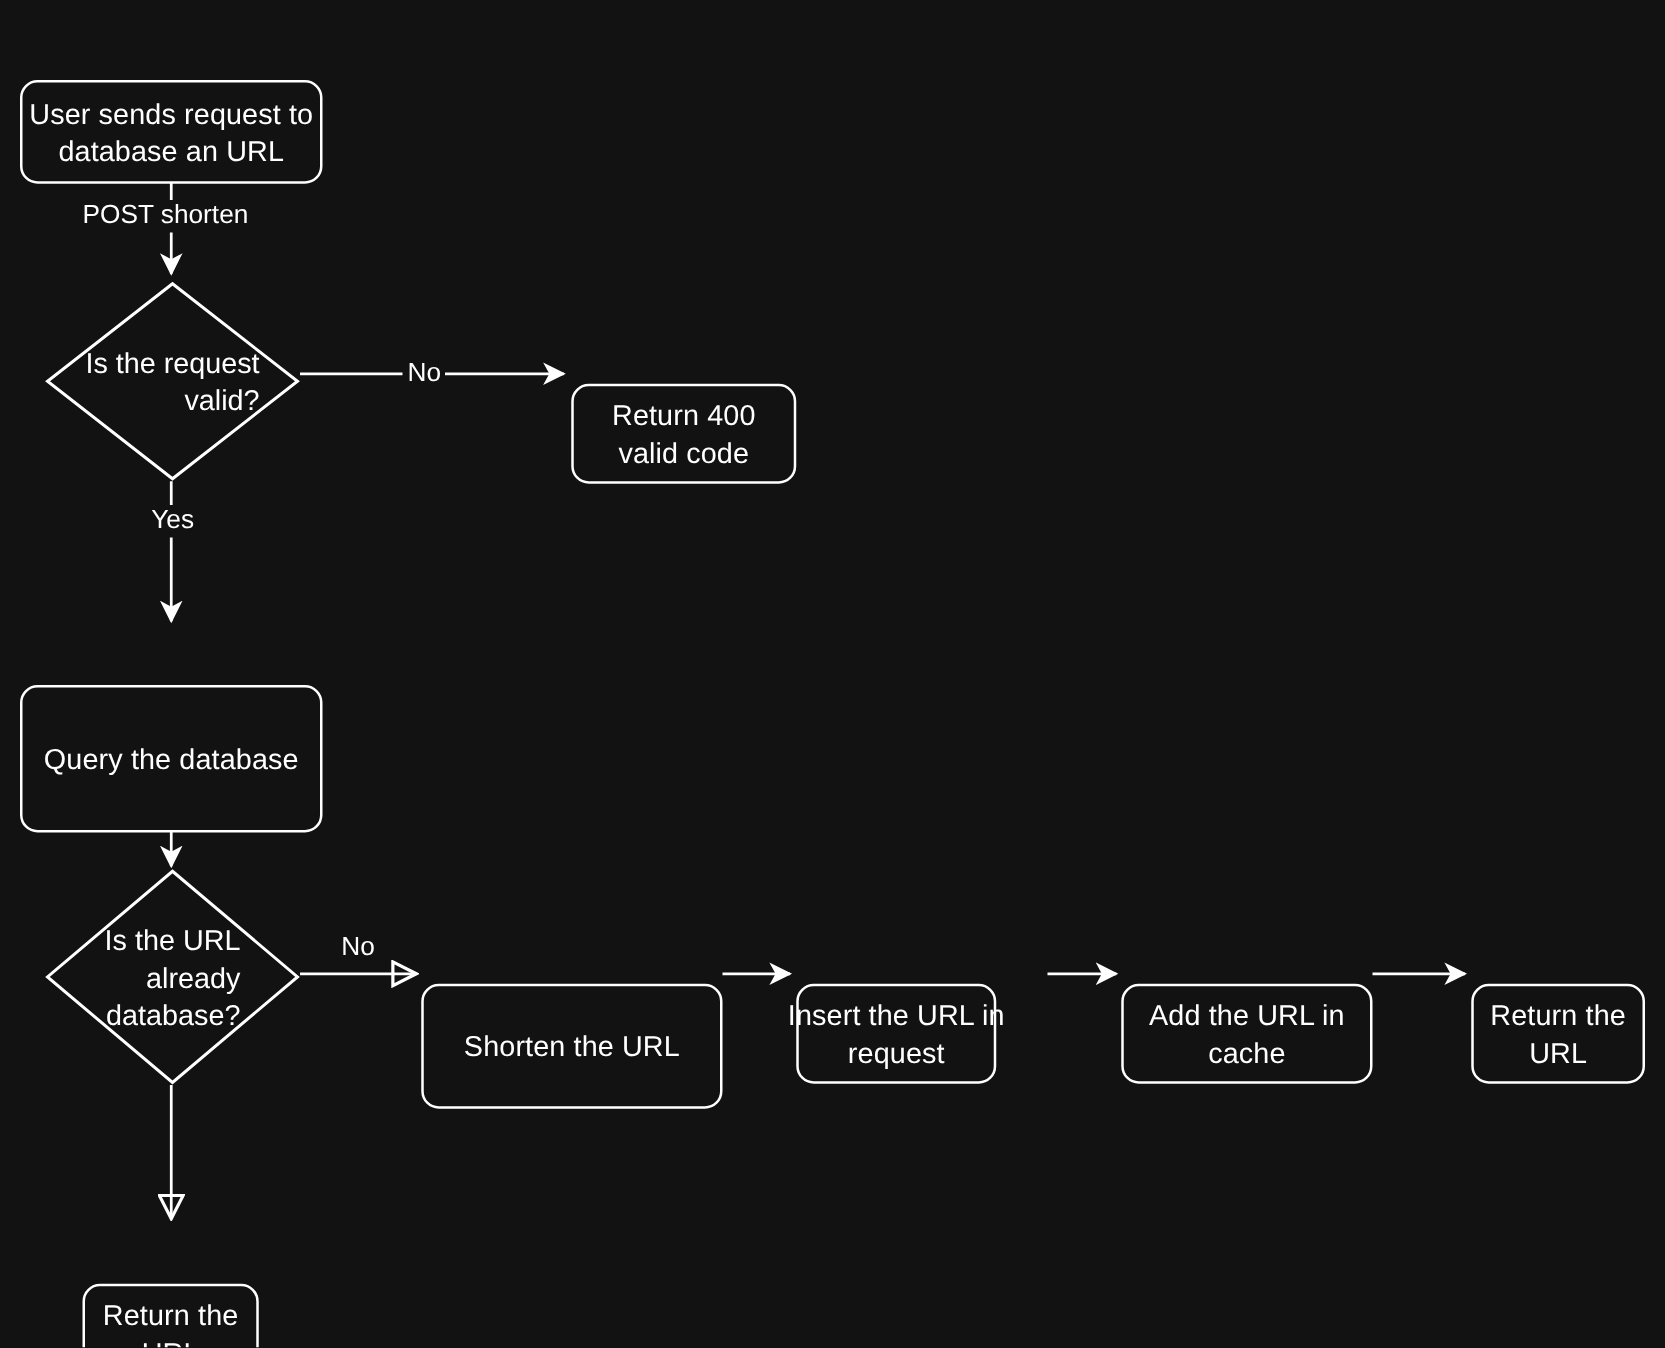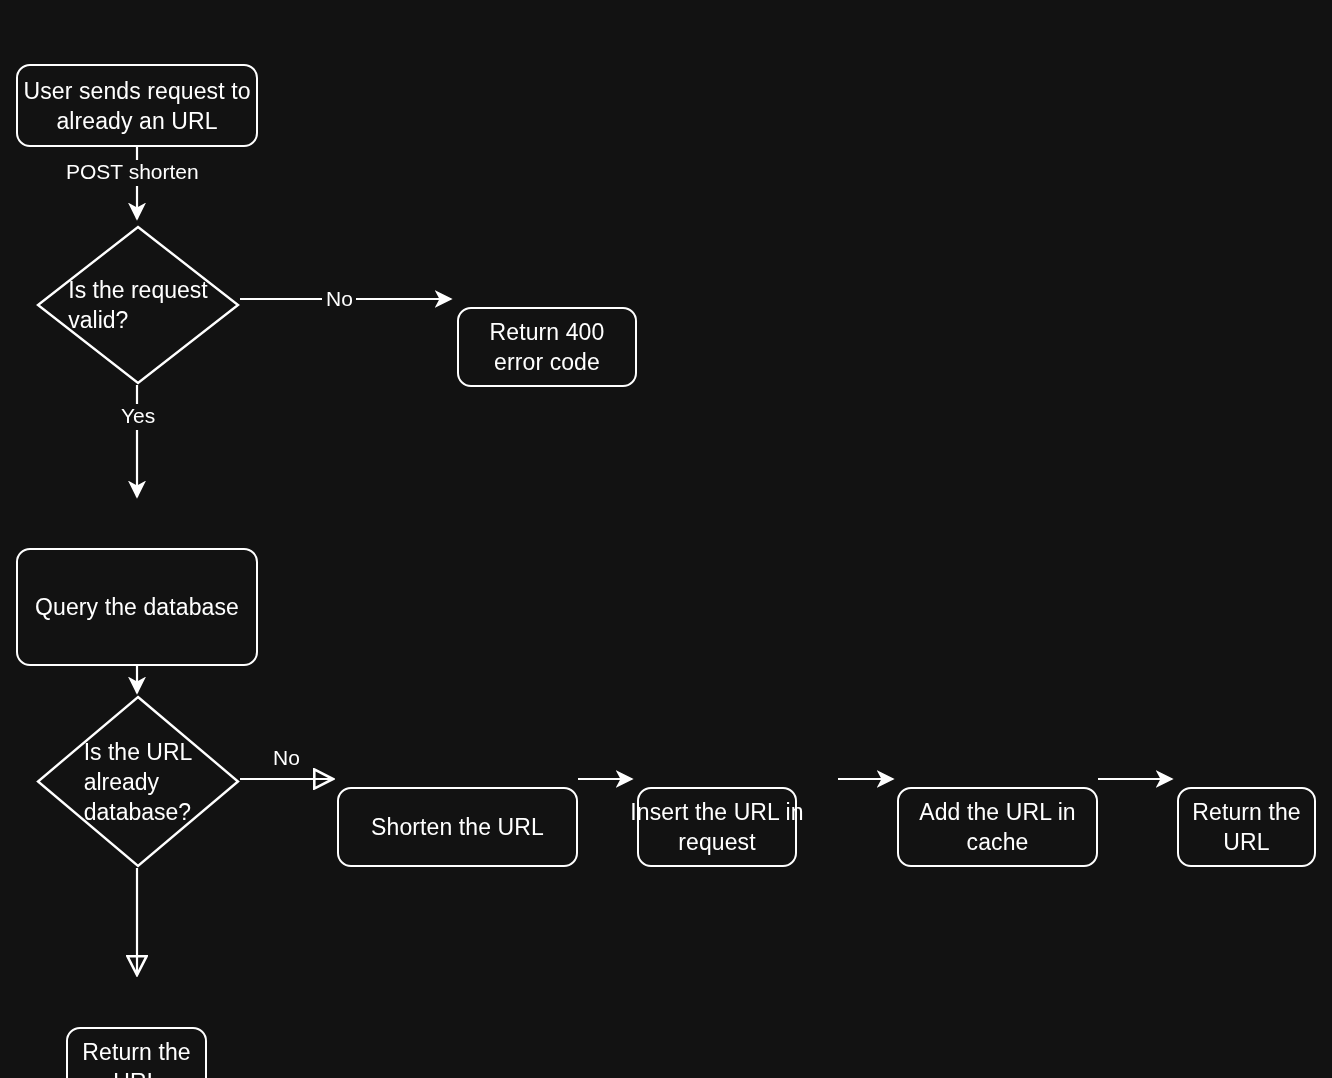--- a/index.html
+++ b/index.html
@@ -57,21 +57,21 @@
     top: 0;
     width: 100%;
     height: 100%;
   }
   .decision .dlabel {
     position: absolute;
     left: 50%;
     top: 50%;
     transform: translate(-50%, -50%);
     white-space: nowrap;
-    text-align: left;
+    text-align: right;
     z-index: 2;
   }
 
   
   .edge-label {
     position: absolute;
     color: #ffffff;
     font-size: 21px;
     line-height: 24px;
     white-space: nowrap;
@@ -121,57 +121,57 @@
 
   <div class="edge-label" style="left:323px; top:287px;">No</div>
 
   <div class="edge-label" style="left:118px; top:404px;">Yes</div>
 
   <div class="edge-label" style="left:270px; top:746px;">No</div>
 
   <div class="node" style="left:16px; top:16px; width:242px; height:83px;">
     <div>
       <div>User sends request to</div>
-      <div>already an URL</div>
+      <div>database an URL</div>
     </div>
   </div>
 
   <div class="decision" style="left:36px; top:225px; width:204px; height:160px;">
     <svg class="shape" viewBox="0 0 204 160" preserveAspectRatio="none" xmlns="http://www.w3.org/2000/svg">
       <polygon points="102,2 202,80 102,158 2,80" fill="#121212" stroke="#ffffff" stroke-width="2.4" vector-effect="non-scaling-stroke"></polygon>
     </svg>
     <div class="dlabel">
       <div>Is the request</div>
       <div>valid?</div>
     </div>
   </div>
 
   <div class="node" style="left:457px; top:259px; width:180px; height:80px;">
     <div>
       <div>Return 400</div>
-      <div>error code</div>
+      <div>valid code</div>
     </div>
   </div>
 
   <div class="node" style="left:16px; top:500px; width:242px; height:118px;">
     <div>Query the database</div>
   </div>
 
   <div class="decision" style="left:36px; top:695px; width:204px; height:173px;">
     <svg class="shape" viewBox="0 0 204 173" preserveAspectRatio="none" xmlns="http://www.w3.org/2000/svg">
       <polygon points="102,2 202,86.5 102,171 2,86.5" fill="#121212" stroke="#ffffff" stroke-width="2.4" vector-effect="non-scaling-stroke"></polygon>
     </svg>
     <div class="dlabel">
       <div>Is the URL</div>
       <div>already</div>
       <div>database?</div>
     </div>
   </div>
 
-  <div class="node" style="left:337px; top:739px; width:241px; height:80px;">
+  <div class="node" style="left:337px; top:739px; width:241px; height:100px;">
     <div>Shorten the URL</div>
   </div>
 
   <div class="node" style="left:637px; top:739px; width:160px; height:80px;">
     <div>
       <div>Insert the URL in</div>
       <div>request</div>
     </div>
   </div>
 

